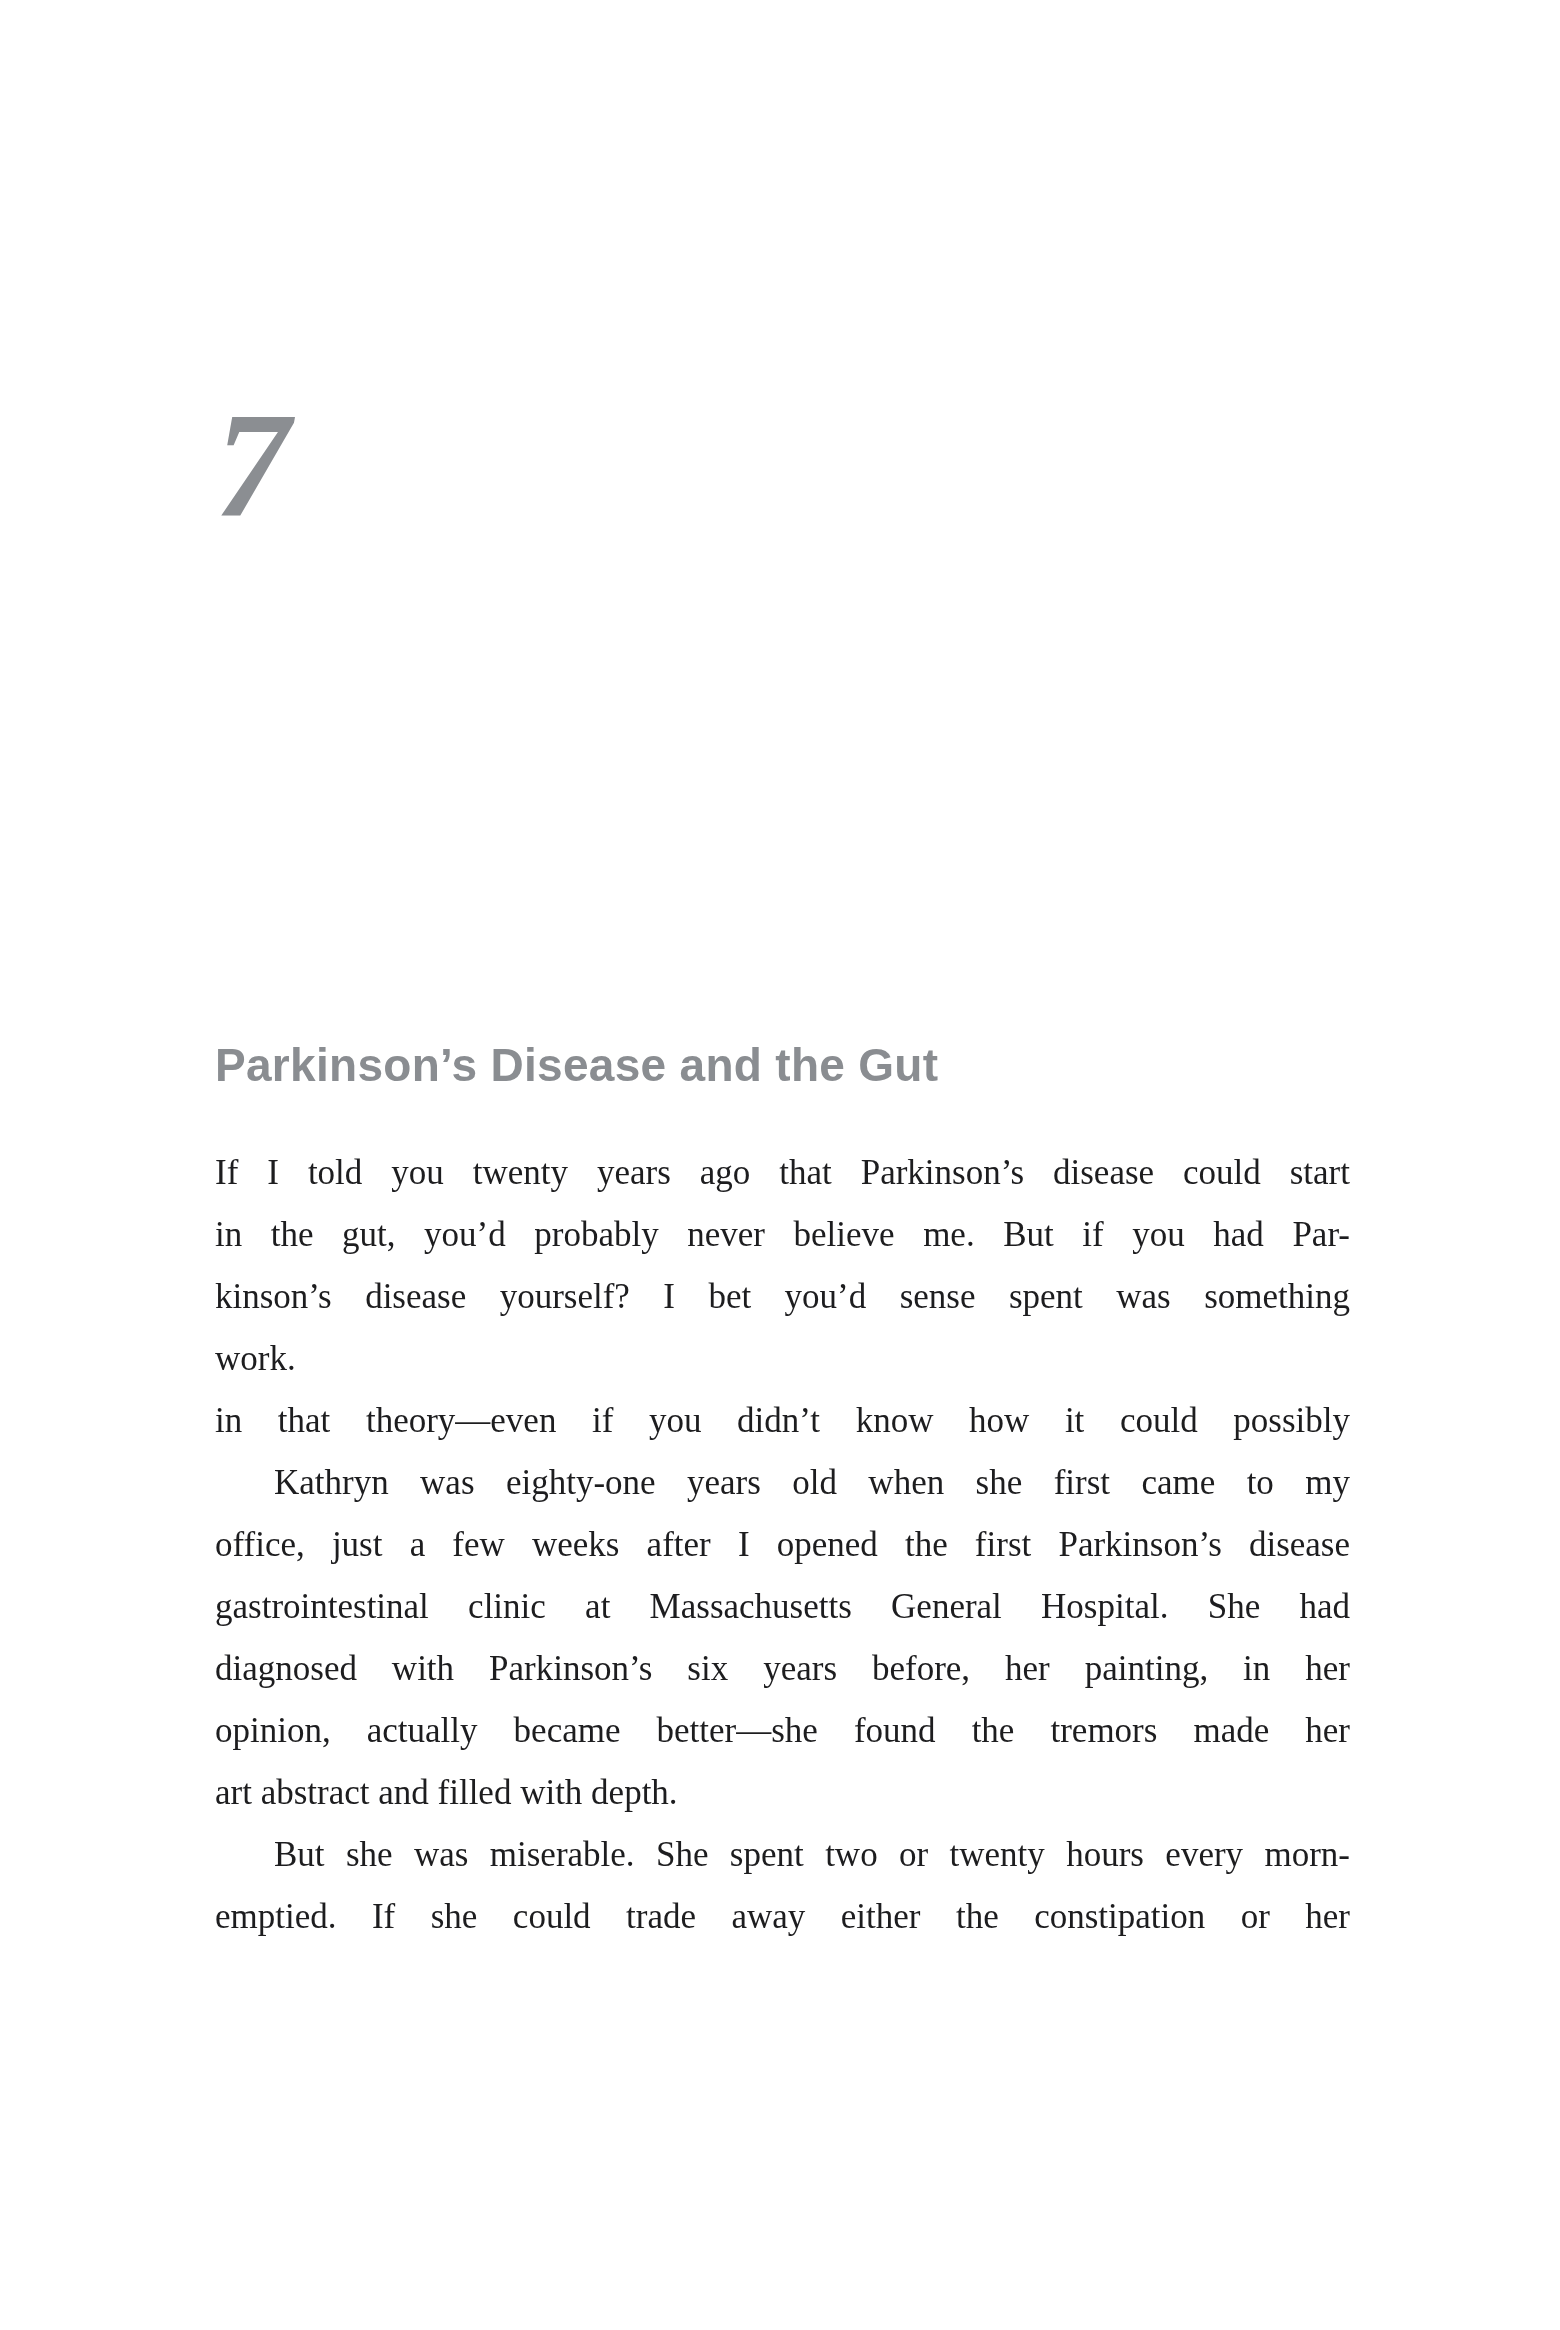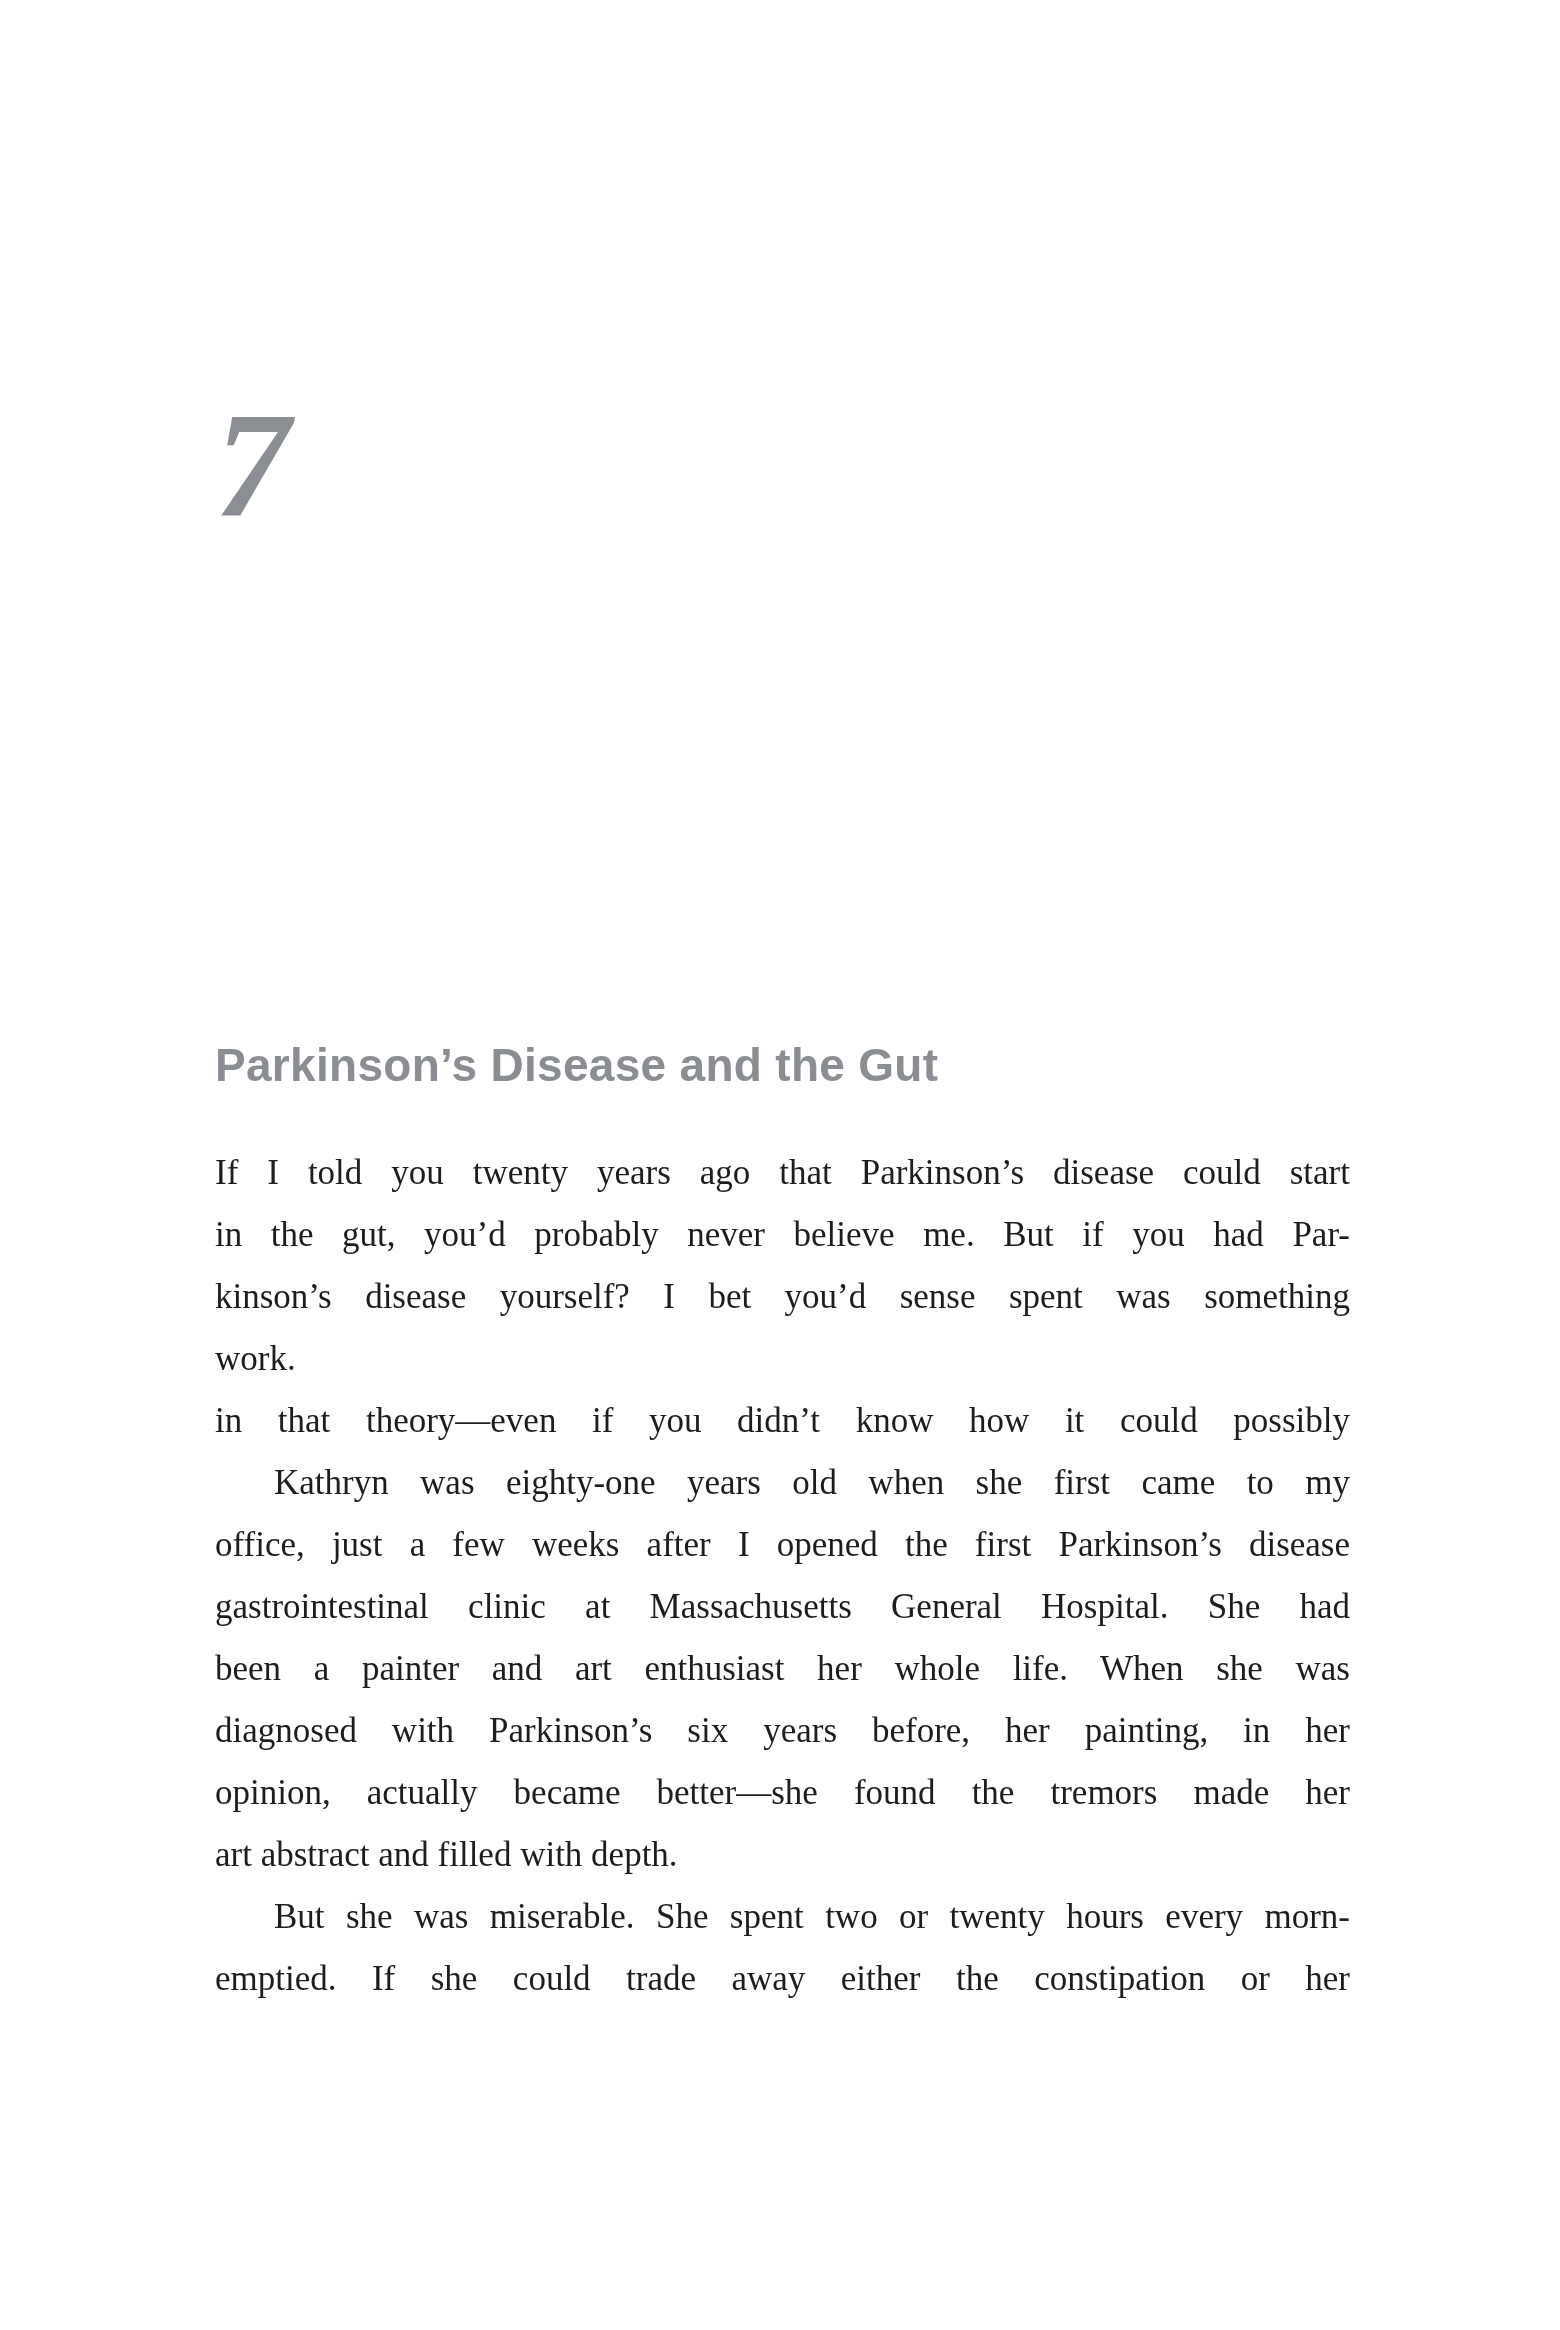--- a/index.html
+++ b/index.html
@@ -83,21 +83,20 @@
 
   <div class="body-text">
       <div class="line justify">If I told you twenty years ago that Parkinson’s disease could start</div>
       <div class="line justify">in the gut, you’d probably never believe me. But if you had Par-</div>
       <div class="line justify">kinson’s disease yourself? I bet you’d sense spent was something</div>
       <div class="line">work.</div>
       <div class="line justify">in that theory—even if you didn’t know how it could possibly</div>
       <div class="line justify indent">Kathryn was eighty-one years old when she first came to my</div>
       <div class="line justify">office, just a few weeks after I opened the first Parkinson’s disease</div>
       <div class="line justify">gastrointestinal clinic at Massachusetts General Hospital. She had</div>
-      <div class="line justify">been a painter and art enthusiast her whole life. When she was</div>
       <div class="line justify">diagnosed with Parkinson’s six years before, her painting, in her</div>
       <div class="line justify">opinion, actually became better—she found the tremors made her</div>
       <div class="line">art abstract and filled with depth.</div>
       <div class="line justify indent">But she was miserable. She spent two or twenty hours every morn-</div>
       <div class="line justify">emptied. If she could trade away either the constipation or her</div>
     </div>
 </div>
 
 
 </body></html>

